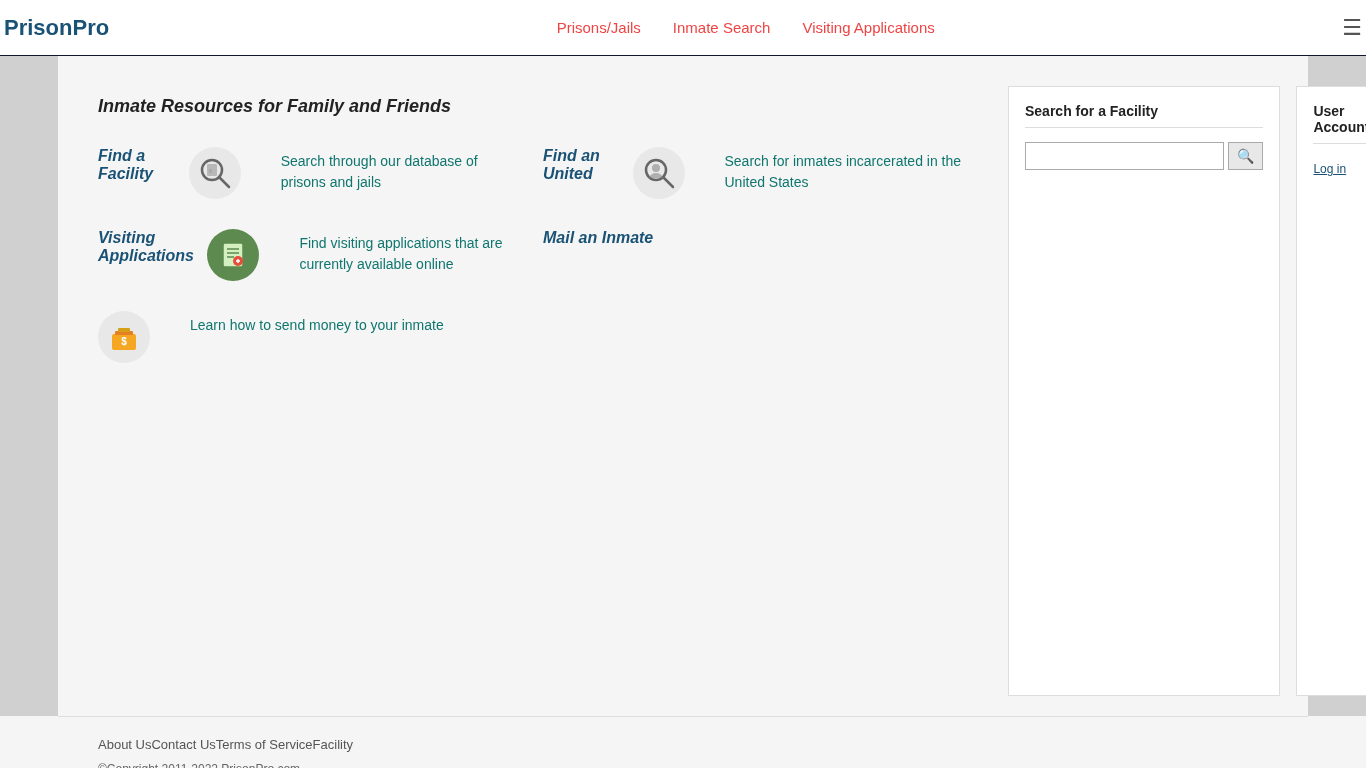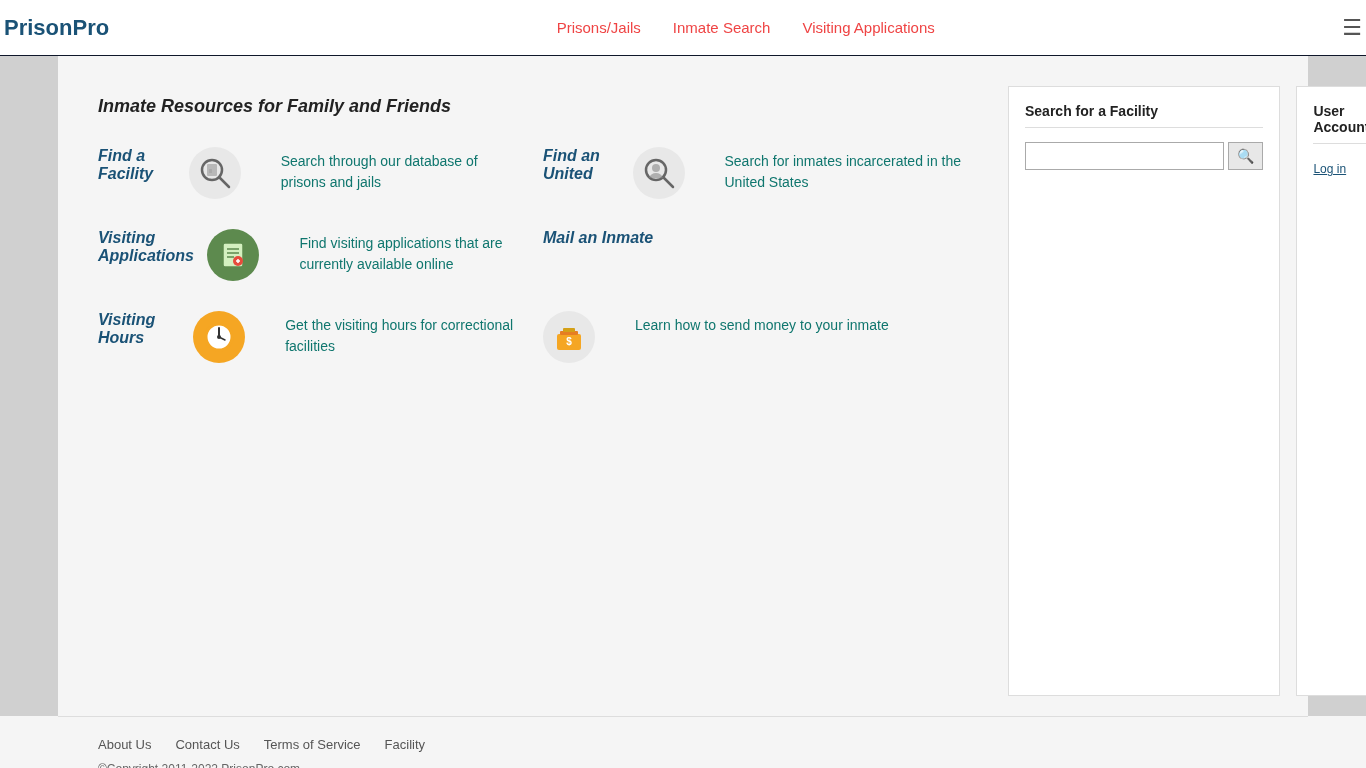--- a/index.html
+++ b/index.html
@@ -213,21 +213,20 @@
     
     #footer {
       background: #f5f5f5;
       max-width: 1250px;
       margin: 0 auto;
       padding: 20px 40px 10px 40px;
       border-top: 1px solid #ddd;
     }
     .footer-links {
       display: flex;
-      gap: 24px;
       margin-bottom: 10px;
     }
     .footer-links a {
       color: #555;
       text-decoration: none;
       font-size: 13px;
     }
     .footer-copy {
       font-size: 12px;
       color: #666;
@@ -302,34 +301,20 @@
             </svg>
           </div>
           <div class="feature-text">Find visiting applications that are currently available online</div>
         </div>
       </div>
 
       <div class="feature-item">
         <div class="feature-header">Mail an Inmate</div>
       </div>
 
-      <div class="feature-item">
-        <div class="feature-header">Visiting Hours</div>
-        <div class="feature-body">
-          <div class="icon-hours feature-icon">
-            <svg width="34" height="34" viewBox="0 0 34 34">
-              <circle cx="17" cy="17" r="13" fill="#fff" stroke="#f5a623" stroke-width="3"></circle>
-              <circle cx="17" cy="17" r="2" fill="#333"></circle>
-              <line x1="17" y1="17" x2="17" y2="8" stroke="#333" stroke-width="2" stroke-linecap="round"></line>
-              <line x1="17" y1="17" x2="23" y2="20" stroke="#333" stroke-width="1.5" stroke-linecap="round"></line>
-            </svg>
-          </div>
-          <div class="feature-text">Get the visiting hours for correctional facilities</div>
-        </div>
-      </div>
 
       <div class="feature-item">
         <div class="feature-body">
           <div class="icon-money feature-icon">
             <svg width="34" height="34" viewBox="0 0 34 34">
               <rect x="5" y="14" width="24" height="16" rx="2" fill="#f5a623"></rect>
               <rect x="8" y="11" width="18" height="4" rx="1" fill="#e67e22"></rect>
               <rect x="11" y="8" width="12" height="4" rx="1" fill="#d4a017"></rect>
               <text x="17" y="25" text-anchor="middle" font-size="10" font-weight="bold" fill="#fff">$</text>
             </svg>

